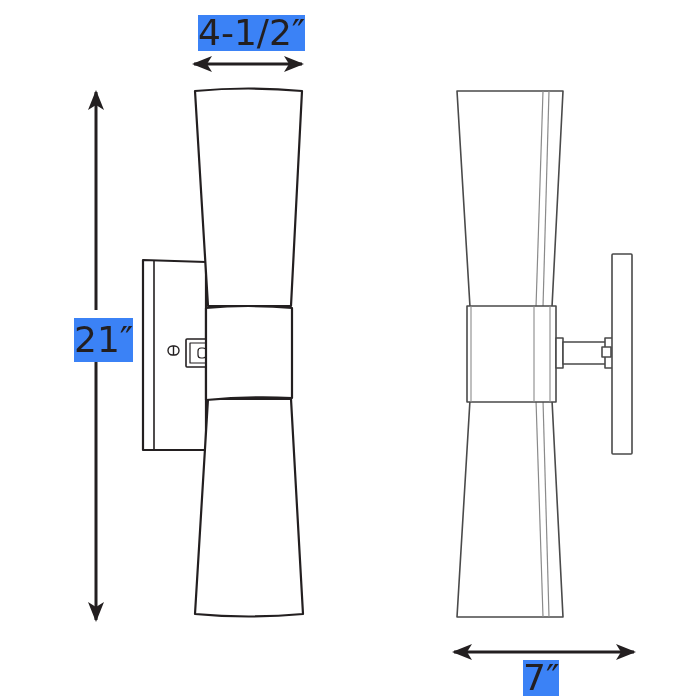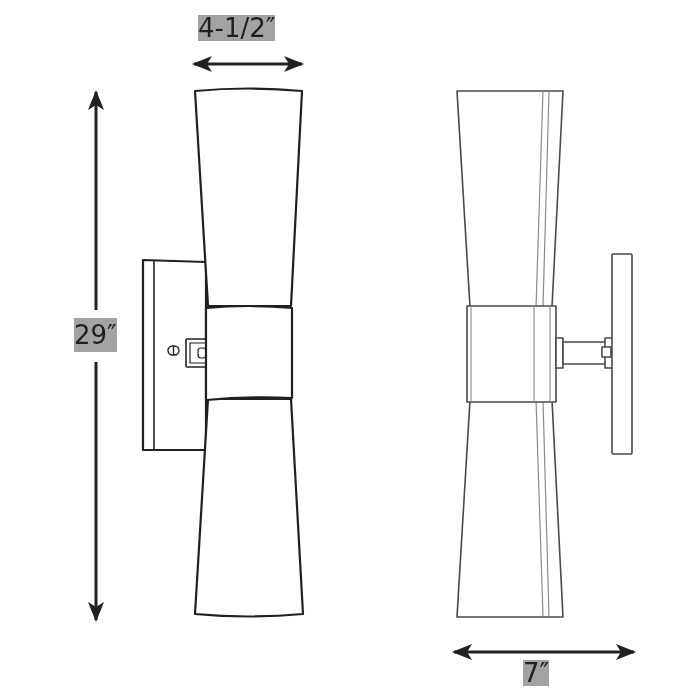--- a/index.html
+++ b/index.html
@@ -2,24 +2,24 @@
 <html><head>
   <meta charset="utf-8">
   <style>
     html, body { margin: 0; padding: 0; background: #ffffff; }
     body { width: 700px; height: 700px; position: relative; overflow: hidden; }
     .canvas { position: absolute; left: 0; top: 0; width: 700px; height: 700px; }
     .dim-label {
       position: absolute;
       font-family: "DejaVu Sans", sans-serif;
       color: #231f20;
-      font-size: 26px;
+      font-size: 36px;
       line-height: 1;
       white-space: nowrap;
-      background: #a3a3a3;
+      background: #3b82f6;
     }
     #label-width { left: 198px; top: 15px; }
     #label-height { left: 74px; top: 318px; padding: 4px 0; }
     #label-depth { left: 523px; top: 660px; }
   </style>
 </head>
 <body>
 
 <svg class="canvas" width="700" height="700" viewBox="0 0 700 700" xmlns="http://www.w3.org/2000/svg">
   <defs>
@@ -92,14 +92,14 @@
       <rect x="563" y="342" width="43" height="22"></rect>
       <rect x="605" y="338" width="8" height="30"></rect>
       <rect x="602" y="347" width="9" height="10"></rect>
     </g>
 
     <rect x="612" y="254" width="20" height="200" rx="1"></rect>
   </g>
 </svg>
 
 <div class="dim-label" id="label-width">4-1/2″</div>
-<div class="dim-label" id="label-height">29″</div>
+<div class="dim-label" id="label-height">21″</div>
 <div class="dim-label" id="label-depth">7″</div>
 
 </body></html>

